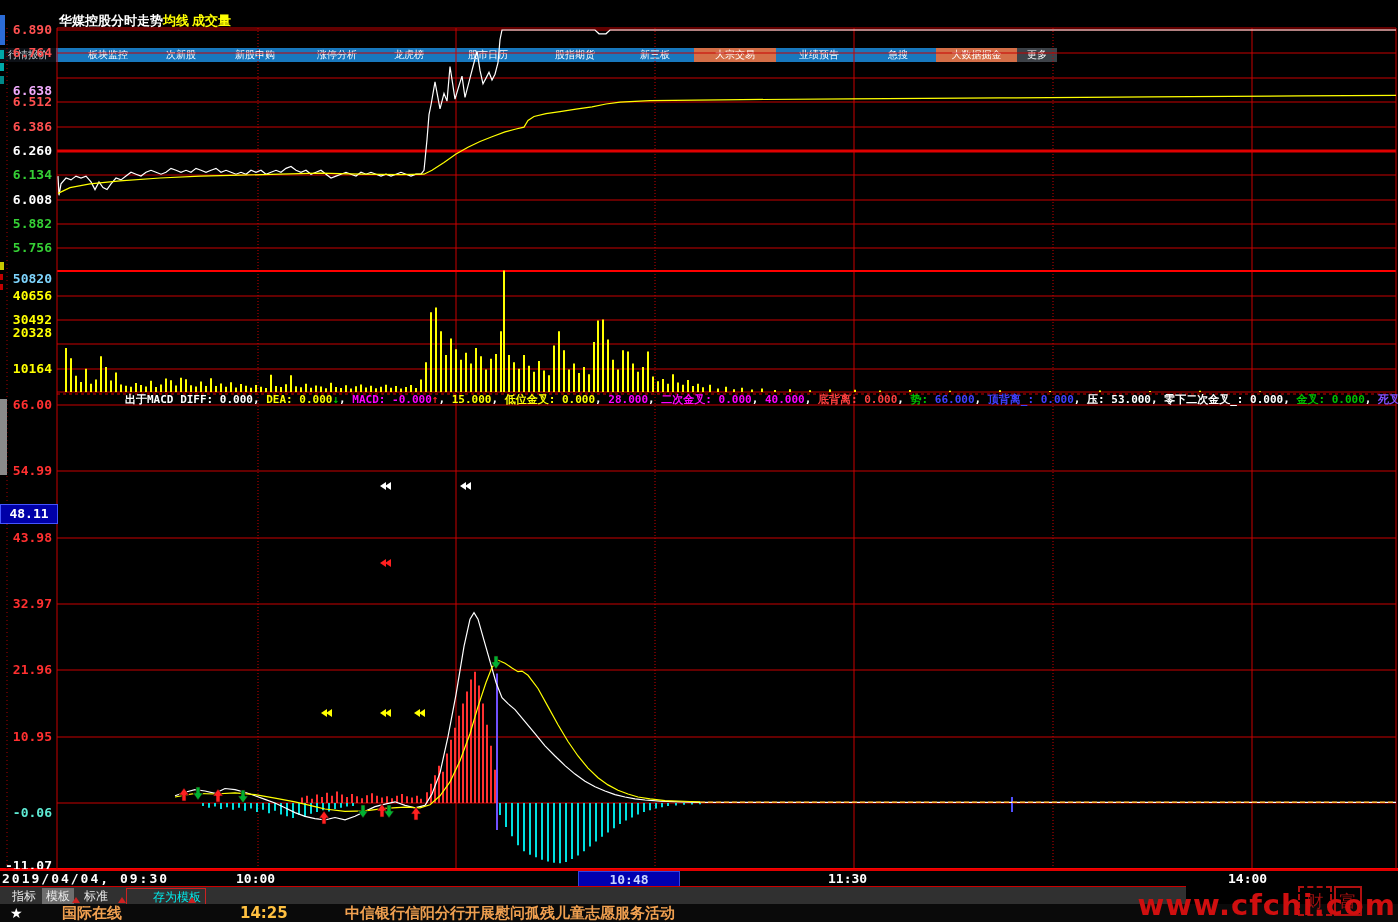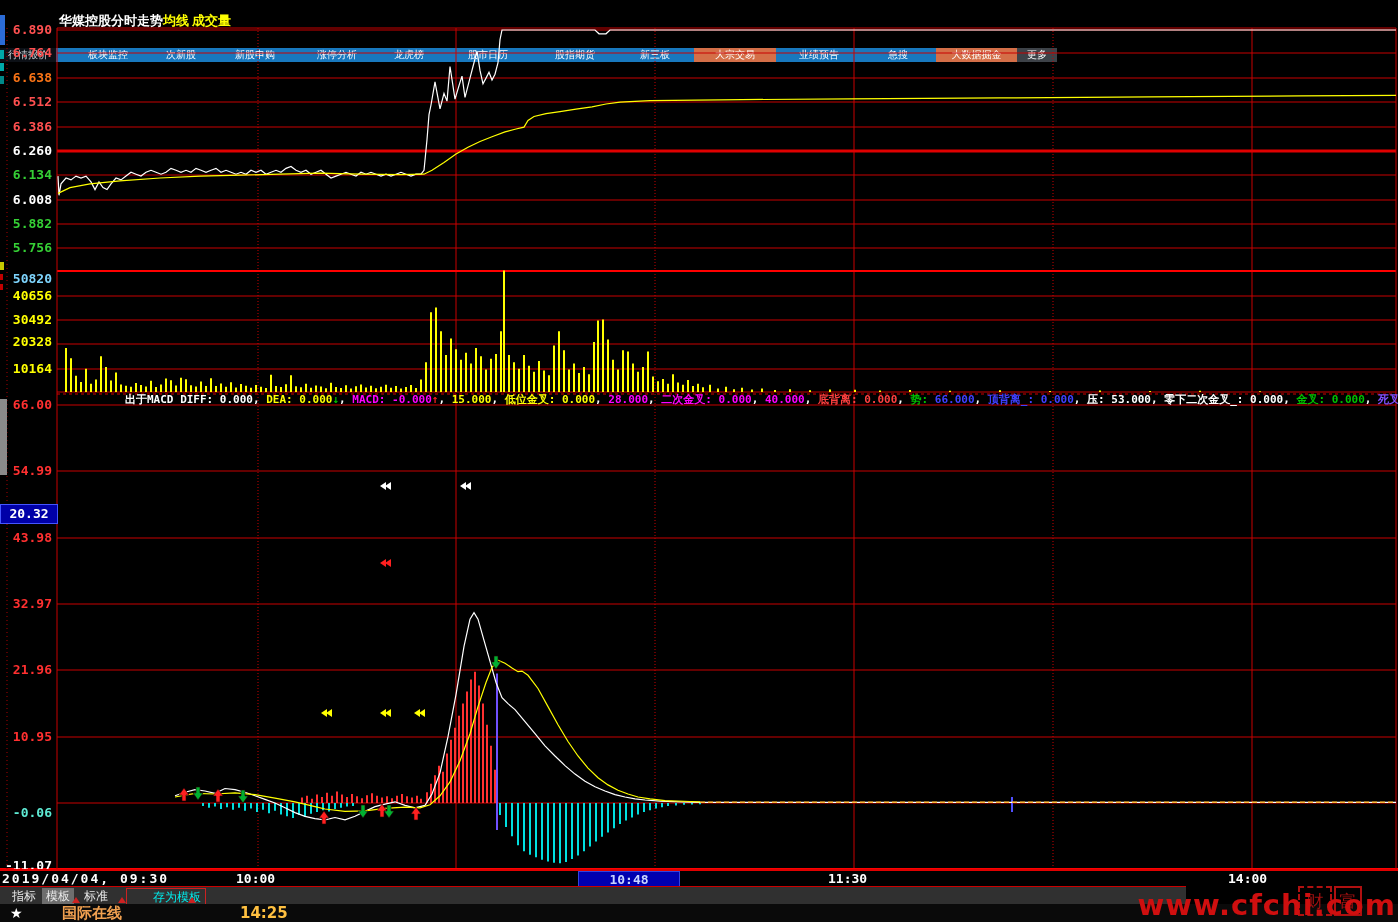--- a/index.html
+++ b/index.html
@@ -394,46 +394,46 @@
       <polygon points="327,709 327,717 321,713" fill="#ffff00"></polygon>
       <polygon points="391,709 391,717 385,713" fill="#ffff00"></polygon>
       <polygon points="386,709 386,717 380,713" fill="#ffff00"></polygon>
       <polygon points="425,709 425,717 419,713" fill="#ffff00"></polygon>
       <polygon points="420,709 420,717 414,713" fill="#ffff00"></polygon>
     </svg>
 
   <div id="labels">
       <div class="axlab" style="color: rgb(255, 80, 80); top: 23px;">6.890</div>
       <div class="axlab" style="color: rgb(255, 80, 80); top: 46px;">6.764</div>
-      <div class="axlab" style="color: #f97316; top: 71px;">6.638</div>
+      <div class="axlab" style="color: #f0abfc; top: 84px;">6.638</div>
       <div class="axlab" style="color: rgb(255, 80, 80); top: 95px;">6.512</div>
       <div class="axlab" style="color: rgb(255, 80, 80); top: 120px;">6.386</div>
       <div class="axlab" style="color: rgb(255, 255, 255); top: 144px;">6.260</div>
       <div class="axlab" style="color: rgb(53, 208, 53); top: 168px;">6.134</div>
       <div class="axlab" style="color: #ffffff; top: 193px;">6.008</div>
       <div class="axlab" style="color: rgb(53, 208, 53); top: 217px;">5.882</div>
       <div class="axlab" style="color: rgb(53, 208, 53); top: 241px;">5.756</div>
       <div class="axlab" style="color: #7dd3fc; top: 272px;">50820</div>
       <div class="axlab" style="color: rgb(255, 255, 0); top: 289px;">40656</div>
       <div class="axlab" style="color: rgb(255, 255, 0); top: 313px;">30492</div>
-      <div class="axlab" style="color: rgb(255, 255, 0); top: 335px;">20328</div>
+      <div class="axlab" style="color: rgb(255, 255, 0); top: 326px;">20328</div>
       <div class="axlab" style="color: rgb(255, 255, 0); top: 362px;">10164</div>
       <div class="axlab" style="color: rgb(255, 48, 48); top: 398px;">66.00</div>
       <div class="axlab" style="color: rgb(255, 48, 48); top: 464px;">54.99</div>
       <div class="axlab" style="color: rgb(255, 48, 48); top: 531px;">43.98</div>
       <div class="axlab" style="color: rgb(255, 48, 48); top: 597px;">32.97</div>
       <div class="axlab" style="color: rgb(255, 48, 48); top: 663px;">21.96</div>
       <div class="axlab" style="color: rgb(255, 48, 48); top: 730px;">10.95</div>
       <div class="axlab" style="color: #5eead4; top: 796px; margin-top: 10px;">-0.06</div>
       <div class="axlab" style="color: #ffffff; top: 859px;">-11.07</div>
     </div>
 
   <div id="ind-header"><span style="color: rgb(255, 255, 255);">出于MACD </span><span style="color: rgb(255, 255, 255);">DIFF: 0.000</span><span style="color: rgb(255, 255, 255);">, </span><span style="color: rgb(255, 255, 0);">DEA: 0.000</span><span style="color: rgb(0, 192, 0);">↓</span><span style="color: rgb(255, 255, 255);">, </span><span style="color: rgb(255, 0, 255);">MACD: -0.000</span><span style="color: rgb(255, 32, 32);">↑</span><span style="color: rgb(255, 255, 255);">, </span><span style="color: rgb(255, 255, 0);">15.000</span><span style="color: rgb(255, 255, 255);">, </span><span style="color: rgb(255, 255, 0);">低位金叉: 0.000</span><span style="color: rgb(255, 255, 255);">, </span><span style="color: rgb(255, 0, 255);">28.000</span><span style="color: rgb(255, 255, 255);">, </span><span style="color: rgb(255, 0, 255);">二次金叉: 0.000</span><span style="color: rgb(255, 255, 255);">, </span><span style="color: rgb(255, 0, 255);">40.000</span><span style="color: rgb(255, 255, 255);">, </span><span style="color: rgb(255, 64, 64);">底背离: 0.000</span><span style="color: rgb(255, 255, 255);">, </span><span style="color: rgb(0, 192, 0);">势: </span><span style="color: rgb(64, 64, 255);">66.000</span><span style="color: rgb(255, 255, 255);">, </span><span style="color: rgb(64, 64, 255);">顶背离_: 0.000</span><span style="color: rgb(255, 255, 255);">, </span><span style="color: rgb(255, 255, 255);">压: 53.000</span><span style="color: rgb(255, 255, 255);">, </span><span style="color: rgb(255, 255, 255);">零下二次金叉_: 0.000</span><span style="color: rgb(255, 255, 255);">, </span><span style="color: rgb(0, 192, 0);">金叉: 0.000</span><span style="color: rgb(255, 255, 255);">, </span><span style="color: rgb(128, 80, 255);">死叉: 0.000</span></div>
 
-  <div class="axbox" style="top:504px;">20.32</div>
+  <div class="axbox" style="top:504px;">48.11</div>
 
   <div id="timeaxis">
     <div class="tlab" style="left:2px;letter-spacing:2px;">2019/04/04, 09:30</div>
     <div id="time-crosshair" style="left: 578px; width: 100px;">10:48</div>
   <div class="tlab" style="left: 236px;">10:00</div>
       <div class="tlab" style="left: 828px;">11:30</div>
       <div class="tlab" style="left: 1228px;">14:00</div>
     </div>
 
   <div id="tabsbar">
@@ -443,20 +443,21 @@
       <div class="tab accent" style="left: 126px;">存为模板</div>
       <div class="tab-pip" style="left: 72px;"></div>
       <div class="tab-pip" style="left: 118px;"></div>
       <div class="tab-pip" style="left: 188px;"></div>
     </div>
 
   <div id="statusbar">
     <div class="stat" style="left:10px;color:#ffffff;font-size:14px;">★</div>
     <div class="stat" style="left:62px;color:#f0a050;font-weight:bold;">国际在线</div>
     <div class="stat" style="left:240px;color:#ffc040;font-weight:bold;">14:25</div>
+    <div class="stat" style="left:345px;color:#f0a050;font-weight:bold;">中信银行信阳分行开展慰问孤残儿童志愿服务活动</div>
   </div>
 
   <div class="seal" style="left:1298px;top:886px;width:30px;height:26px;border:2px dashed #b01010;">财</div>
   <div class="seal" style="left:1334px;top:886px;width:24px;height:26px;border:2px solid #b01010;">富</div>
   <div id="watermark">www.cfchi.com</div>
 
   <div id="edge-artifacts">
       <div class="abs" style="left: 0px; top: 15px; width: 5px; height: 30px; background: rgb(43, 107, 214);"></div>
       <div class="abs" style="left: 0px; top: 50px; width: 4px; height: 9px; background: rgb(0, 168, 168);"></div>
       <div class="abs" style="left: 0px; top: 63px; width: 4px; height: 8px; background: rgb(0, 168, 168);"></div>

